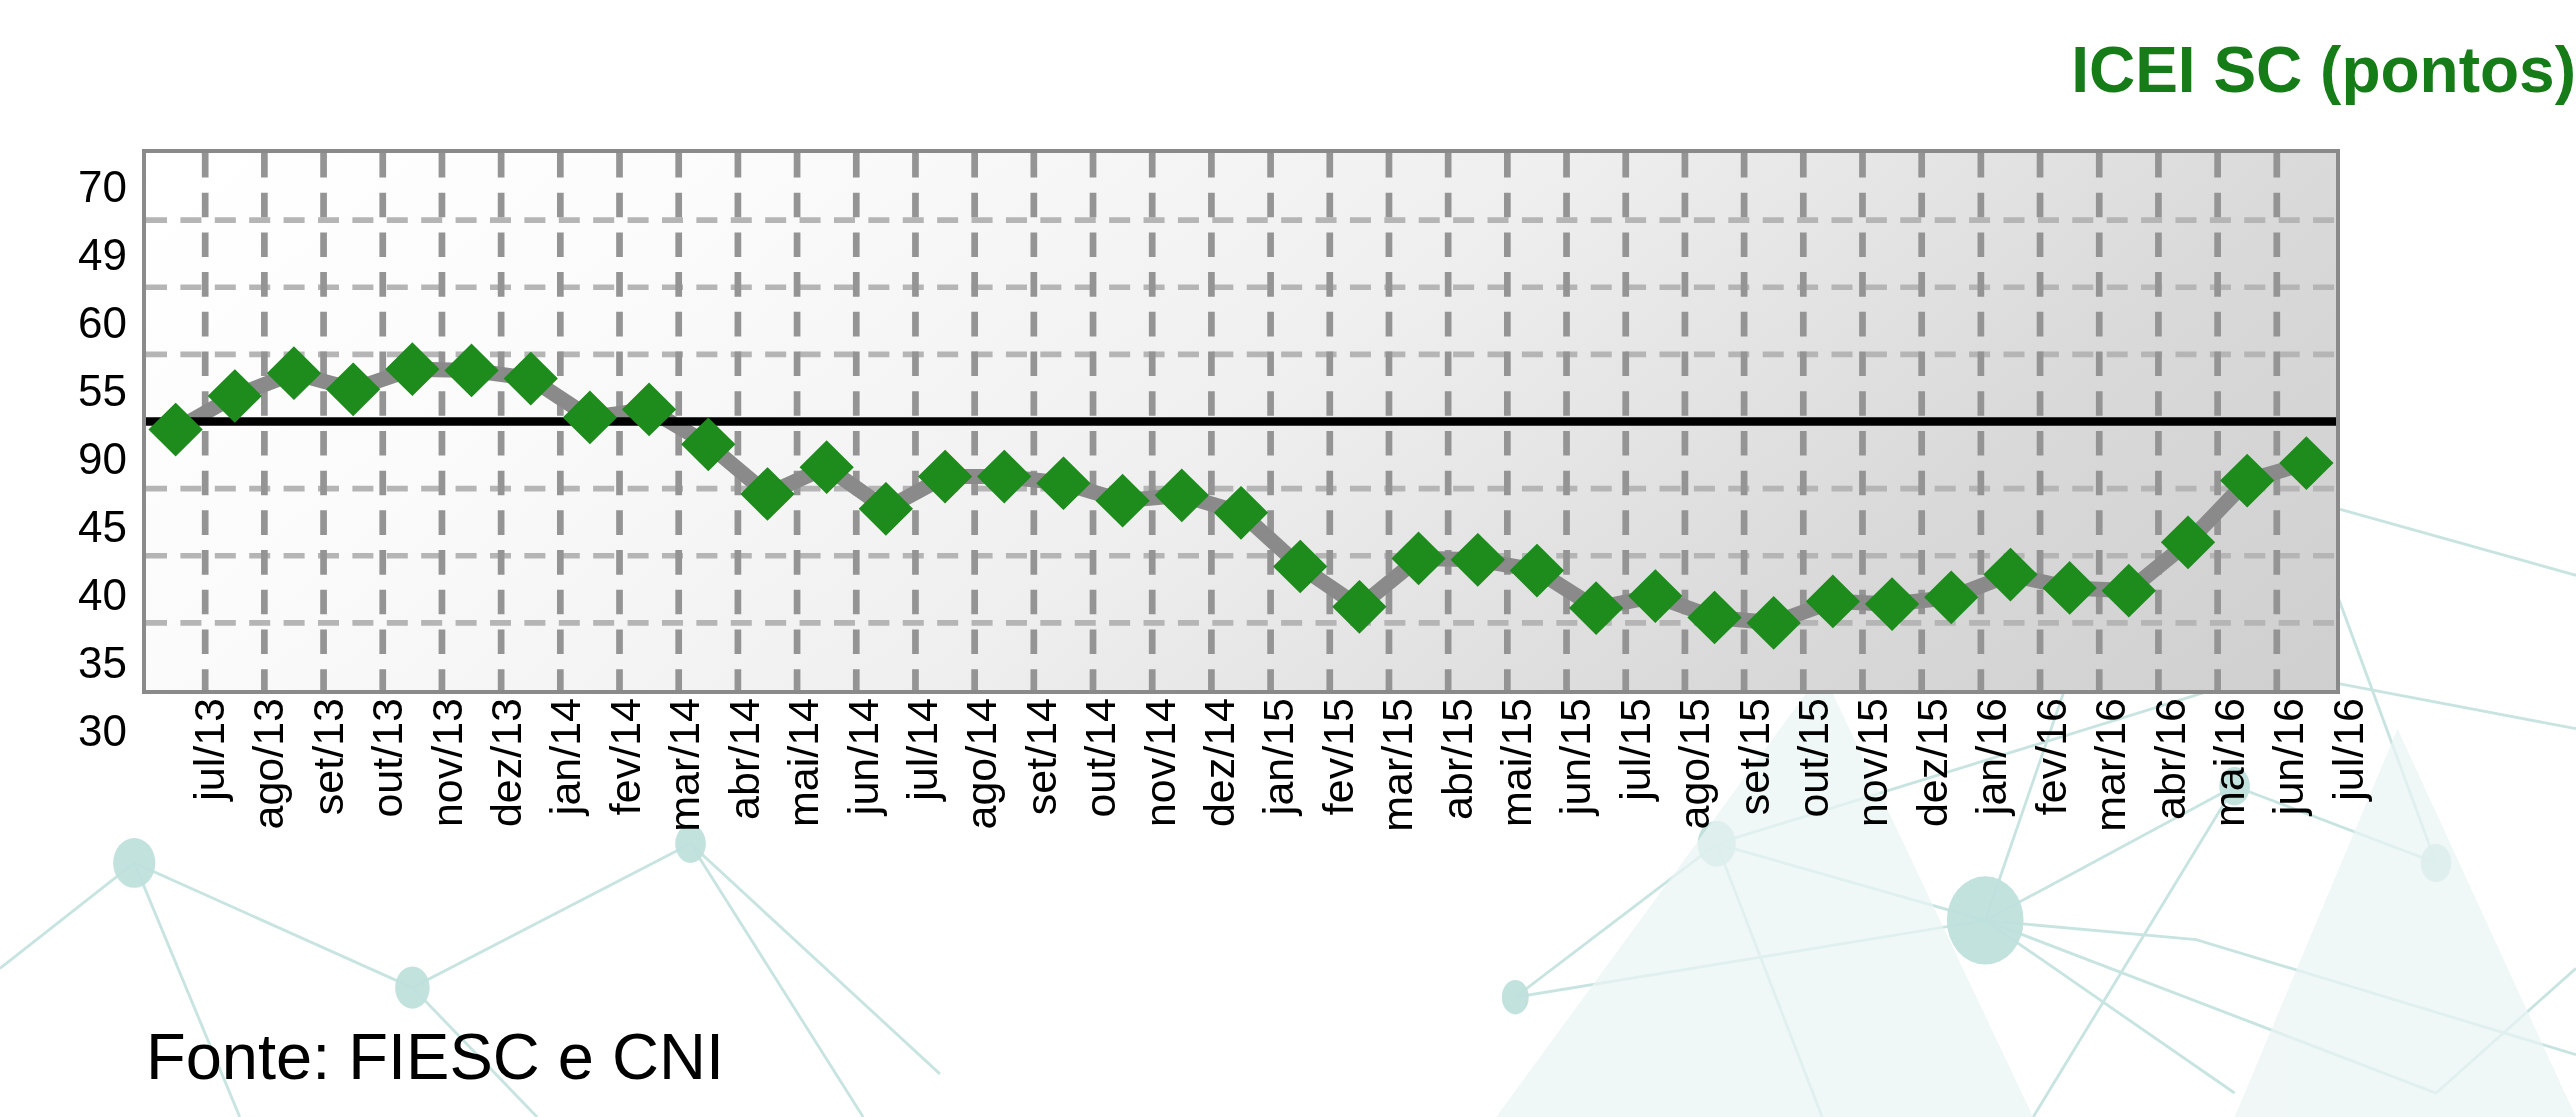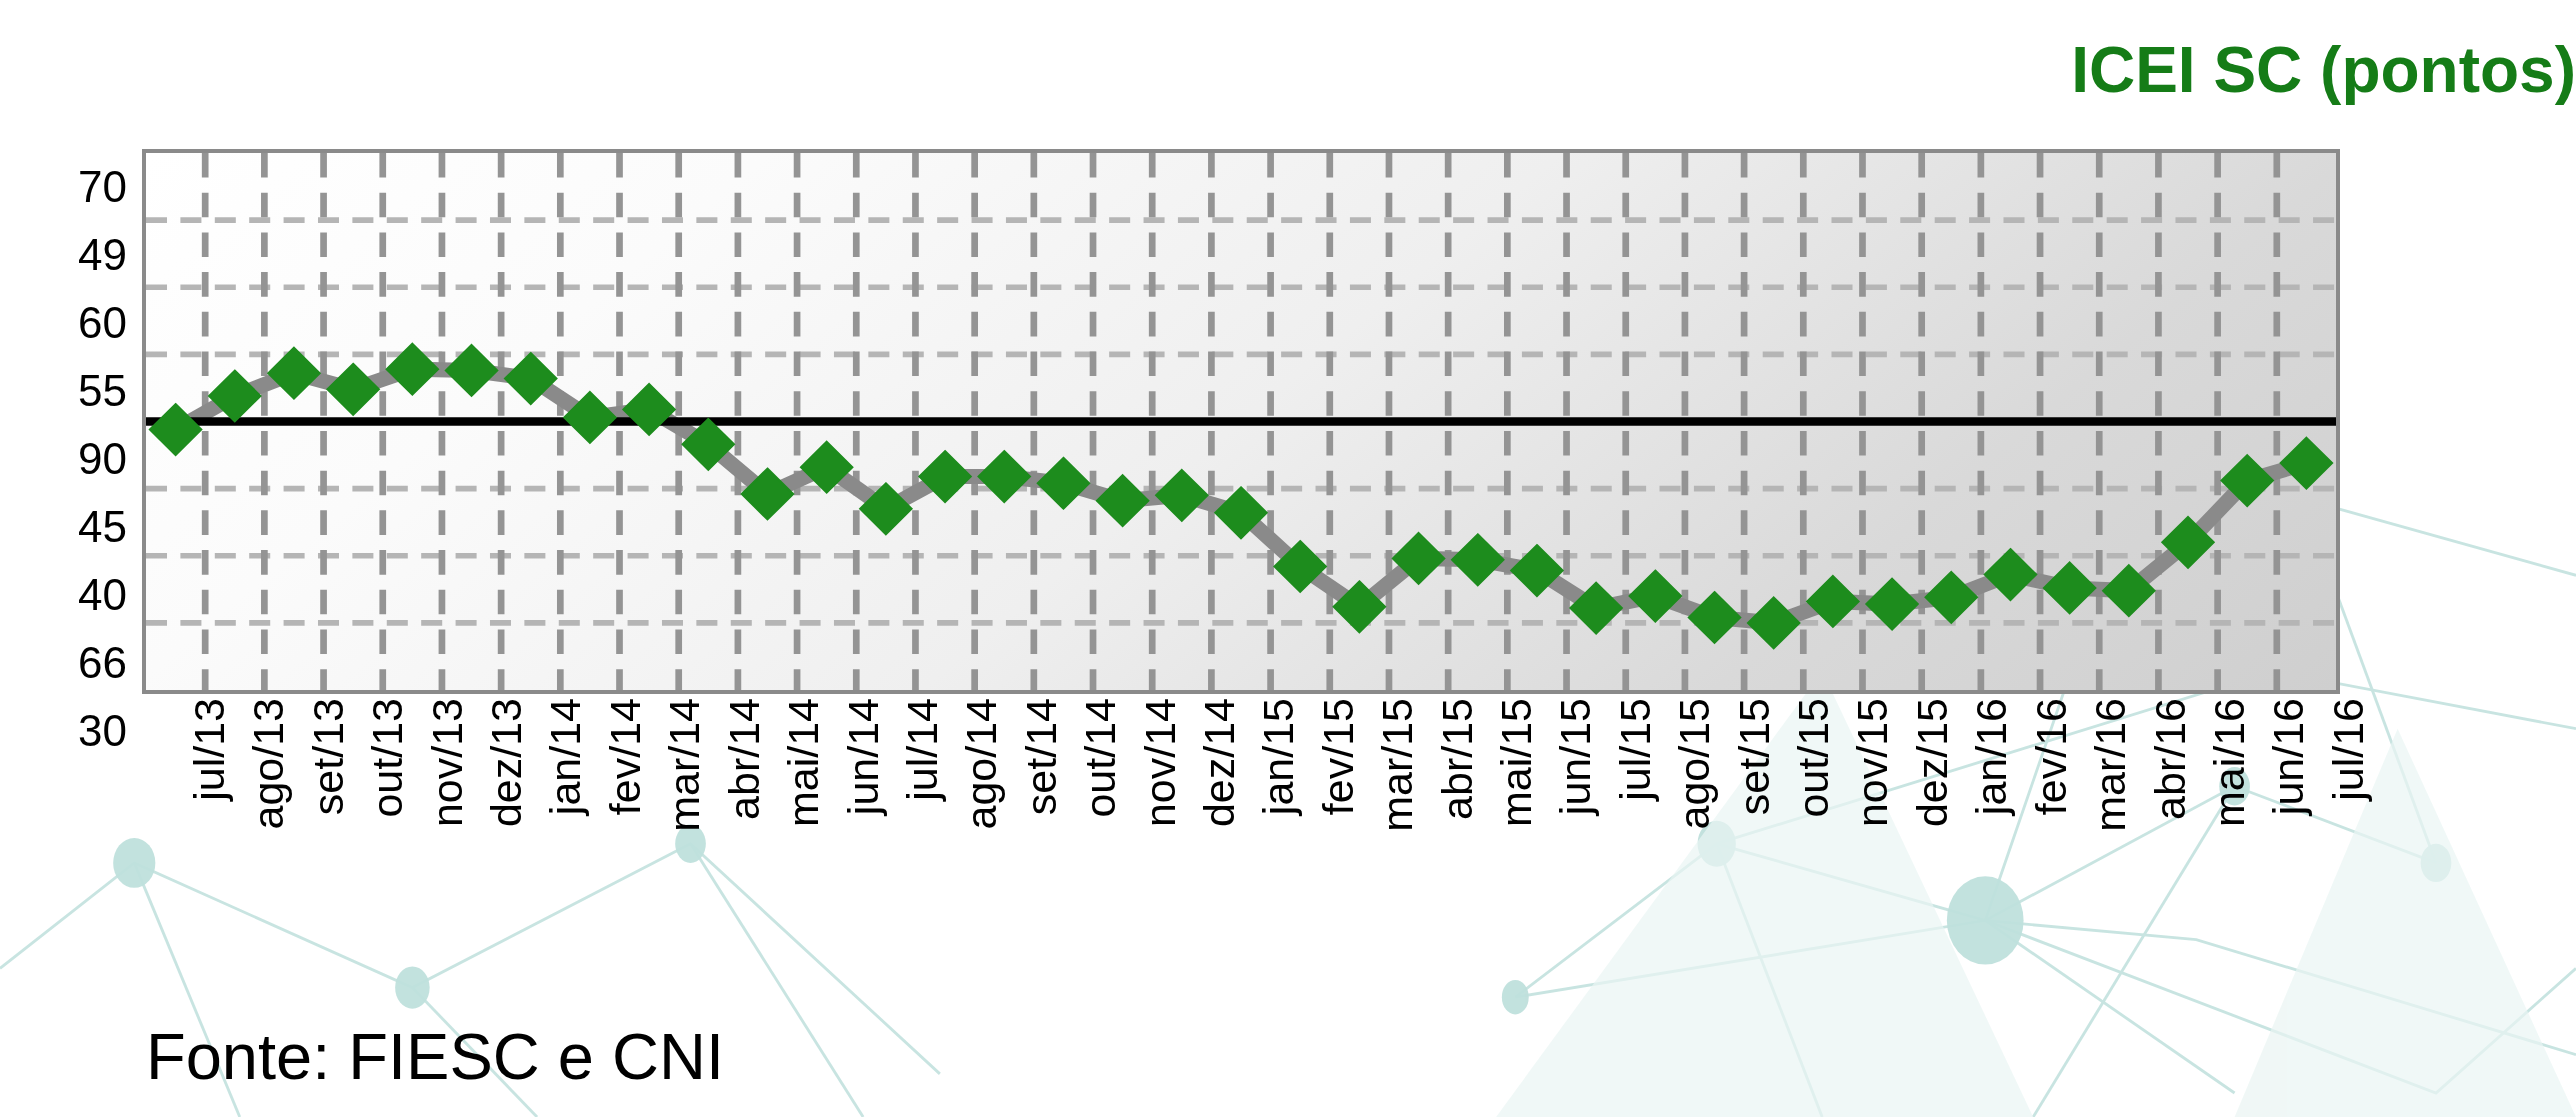--- a/index.html
+++ b/index.html
@@ -101,21 +101,21 @@
 <div id="chart-title">ICEI SC (pontos)</div>
 
 <div id="yaxis">
     <div class="ytick" style="top: 124px;">70</div>
     <div class="ytick" style="top: 192px;">49</div>
     <div class="ytick" style="top: 260px;">60</div>
     <div class="ytick" style="top: 328px;">55</div>
     <div class="ytick" style="top: 396px;">90</div>
     <div class="ytick" style="top: 464px;">45</div>
     <div class="ytick" style="top: 532px;">40</div>
-    <div class="ytick" style="top: 600px;">66</div>
+    <div class="ytick" style="top: 600px;">35</div>
     <div class="ytick" style="top: 668px;">30</div>
   </div>
 
 <div id="plot-wrap">
   <div id="plot-area">
     <svg id="plot-svg" viewBox="0 0 2292 568" preserveAspectRatio="none">
         <line x1="0" y1="497" x2="2292" y2="497" stroke="#b5b5b5" stroke-width="6" stroke-dasharray="22 14"></line>
         <line x1="0" y1="426" x2="2292" y2="426" stroke="#b5b5b5" stroke-width="6" stroke-dasharray="22 14"></line>
         <line x1="0" y1="355" x2="2292" y2="355" stroke="#b5b5b5" stroke-width="6" stroke-dasharray="22 14"></line>
         <line x1="0" y1="284" x2="2292" y2="284" stroke="#b5b5b5" stroke-width="6" stroke-dasharray="22 14"></line>

